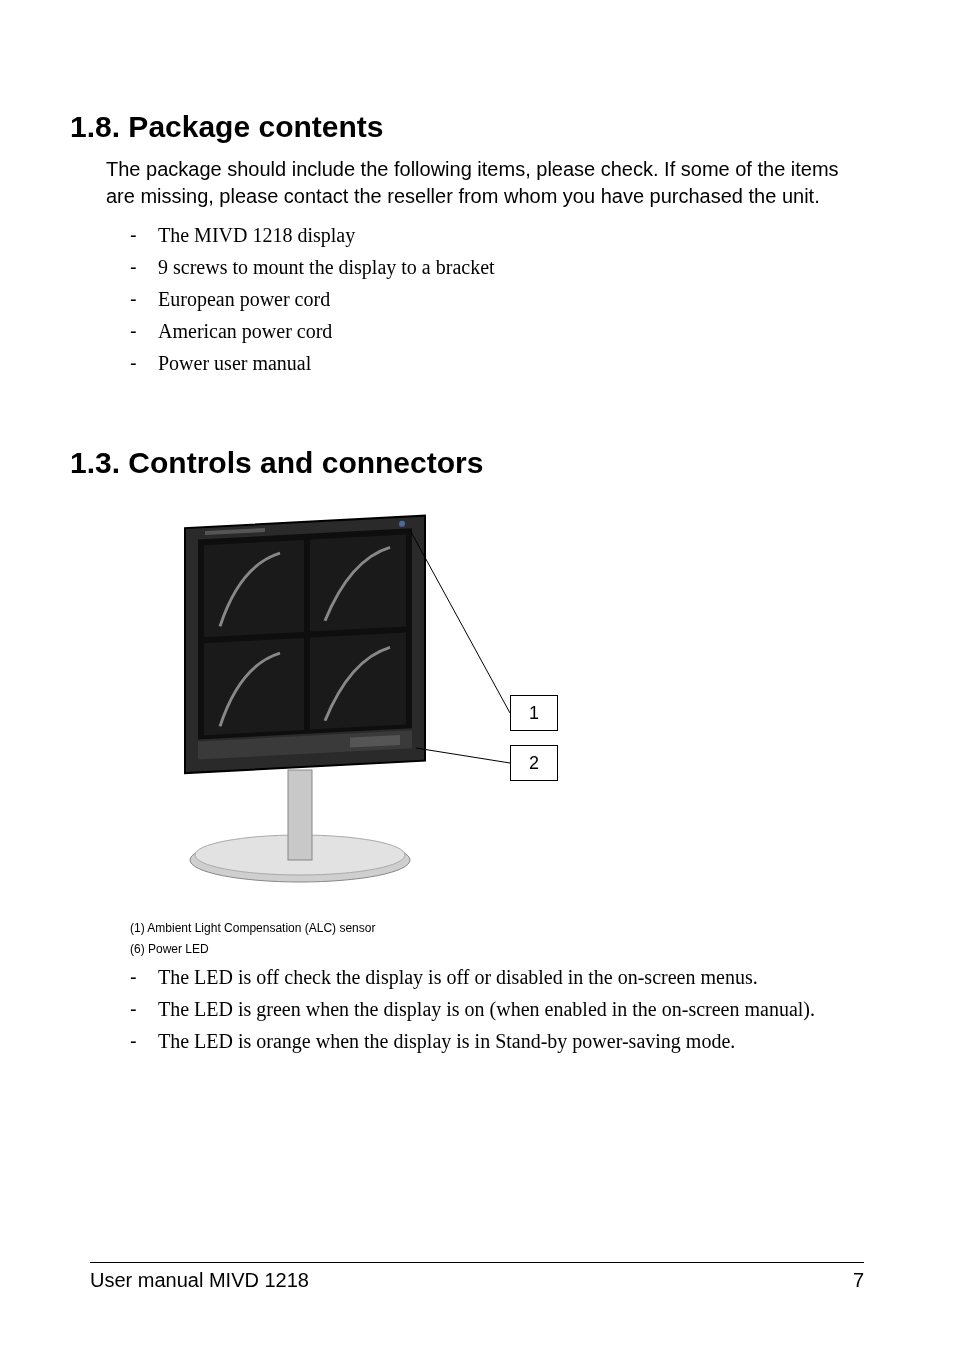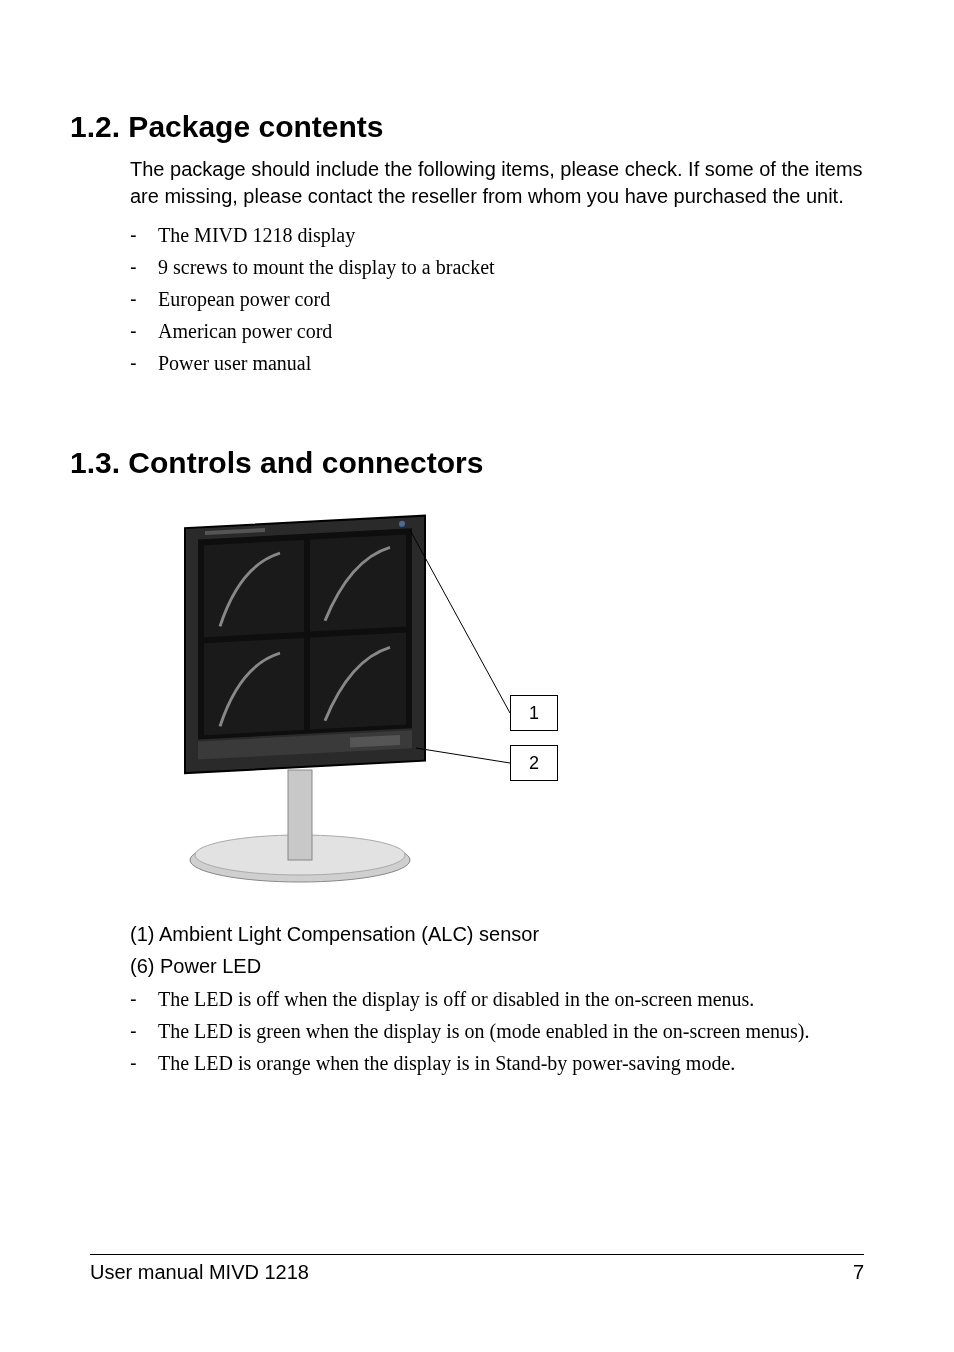--- a/index.html
+++ b/index.html
@@ -18,21 +18,21 @@
     }
     .section-heading {
       font-size: 30px;
       font-weight: bold;
       margin-bottom: 12px;
       margin-left: -20px;
     }
     .body-text {
       font-size: 20px;
       line-height: 1.35;
-      margin-left: 40px;
+      margin-left: 16px;
       margin-bottom: 10px;
     }
     .list {
       margin-left: 40px;
       margin-bottom: 30px;
     }
     .list-item {
       display: flex;
       font-size: 20px;
       line-height: 1.5;
@@ -75,41 +75,41 @@
     }
     .callout-1 {
       left: 360px;
       top: 185px;
     }
     .callout-2 {
       left: 360px;
       top: 235px;
     }
     .numbered-item {
-      font-size: 20px;
+      font-size: 12px;
       line-height: 1.4;
       margin-left: 40px;
       margin-bottom: 4px;
     }
     .footer {
       position: absolute;
-      bottom: 68px;
+      bottom: 60px;
       left: 90px;
       right: 90px;
       border-top: 1.5px solid #000;
       padding-top: 6px;
       display: flex;
       justify-content: space-between;
       font-size: 20px;
     }
   </style>
 </head>
 <body>
 
-<div class="section-heading">1.2.  Package contents</div>
+<div class="section-heading">1.8.  Package contents</div>
 
 <div class="body-text">The package should include the following items, please check. If some of the items are missing, please contact the reseller from whom you have purchased the unit.</div>
 
 <div class="list">
   <div class="list-item">
     <span class="list-dash">-</span>
     <span class="list-content">The MIVD 1218 display</span>
   </div>
   <div class="list-item">
     <span class="list-dash">-</span>
@@ -170,25 +170,25 @@
   <div class="callout-box callout-1">1</div>
   <div class="callout-box callout-2">2</div>
 </div>
 
 <div class="numbered-item">(1) Ambient Light Compensation (ALC) sensor</div>
 <div class="numbered-item">(6) Power LED</div>
 
 <div class="list" style="margin-bottom:0;">
   <div class="list-item">
     <span class="list-dash">-</span>
-    <span class="list-content">The LED is off when the display is off or disabled in the on-screen menus.</span>
+    <span class="list-content">The LED is off check the display is off or disabled in the on-screen menus.</span>
   </div>
   <div class="list-item">
     <span class="list-dash">-</span>
-    <span class="list-content">The LED is green when the display is on (mode enabled in the on-screen menus).</span>
+    <span class="list-content">The LED is green when the display is on (when enabled in the on-screen manual).</span>
   </div>
   <div class="list-item">
     <span class="list-dash">-</span>
     <span class="list-content">The LED is orange when the display is in Stand-by power-saving mode.</span>
   </div>
 </div>
 
 <div class="footer">
   <span>User manual MIVD 1218</span>
   <span>7</span>

